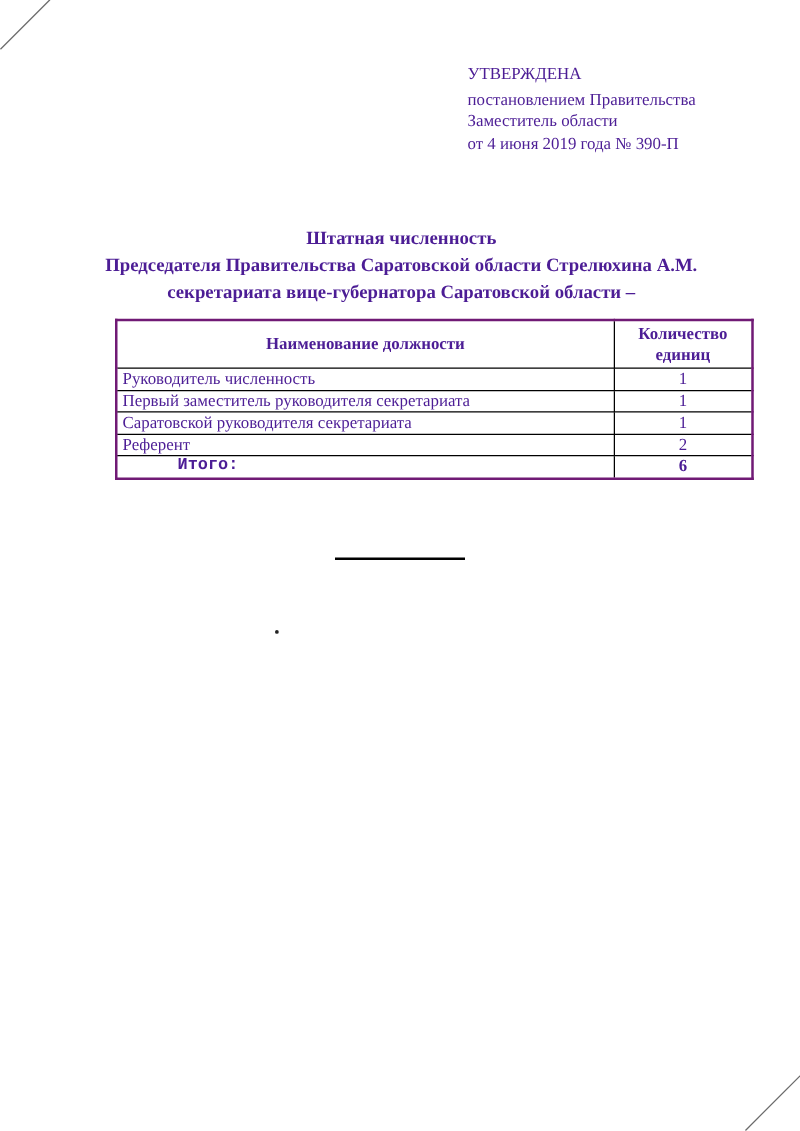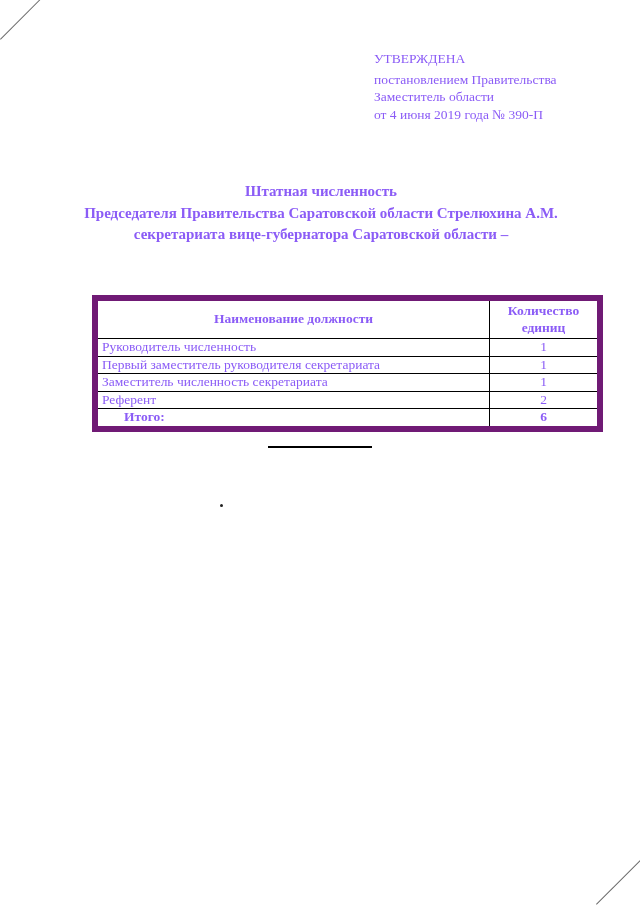--- a/index.html
+++ b/index.html
@@ -7,21 +7,21 @@
     padding: 0;
     background: #e8e8e8;
   }
   .page {
     position: relative;
     width: 640px;
     height: 905px;
     background: #ffffff;
     overflow: hidden;
     font-family: "Liberation Serif", serif;
-    color: #8b5cf6;
+    color: #4c1d95;
   }
   
   .fold {
     position: absolute;
     height: 0;
     border-top: 1px solid #6a6a6a;
   }
   .fold.top-left {
     left: 0;
     top: 39px;
@@ -65,40 +65,40 @@
     border-collapse: collapse;
     font-size: 13.5px;
   }
   .staff-table td, .staff-table th {
     border: 1px solid #000;
     padding: 0 4px;
     line-height: 16.5px;
     vertical-align: middle;
   }
   .staff-table {
-    border: 6px solid #701a75;
-    margin-top: 40px;
+    border: 2px solid #701a75;
   }
   .staff-table th {
     font-weight: bold;
     text-align: center;
     padding-top: 2px;
     padding-bottom: 2px;
   }
   .col-position { width: 400px; }
   .col-count { width: 111px; }
   .cell-position {
     text-align: left;
   }
   .cell-count {
     text-align: center;
   }
   .row-total .cell-position {
     font-weight: bold;
-    padding-left: 26px;
+    padding-left: 48px;
+    font-family: Liberation Mono, monospace;
   }
   .row-total .cell-count {
     font-weight: bold;
   }
   .separator-line {
     position: absolute;
     left: 268px;
     top: 446px;
     width: 104px;
     height: 2px;
@@ -149,21 +149,21 @@
     <tbody>
       <tr>
         <td class="cell-position">Руководитель численность</td>
         <td class="cell-count">1</td>
       </tr>
       <tr>
         <td class="cell-position">Первый заместитель руководителя секретариата</td>
         <td class="cell-count">1</td>
       </tr>
       <tr>
-        <td class="cell-position">Заместитель численность секретариата</td>
+        <td class="cell-position">Саратовской руководителя секретариата</td>
         <td class="cell-count">1</td>
       </tr>
       <tr>
         <td class="cell-position">Референт</td>
         <td class="cell-count">2</td>
       </tr>
       <tr class="row-total">
         <td class="cell-position">Итого:</td>
         <td class="cell-count">6</td>
       </tr>

